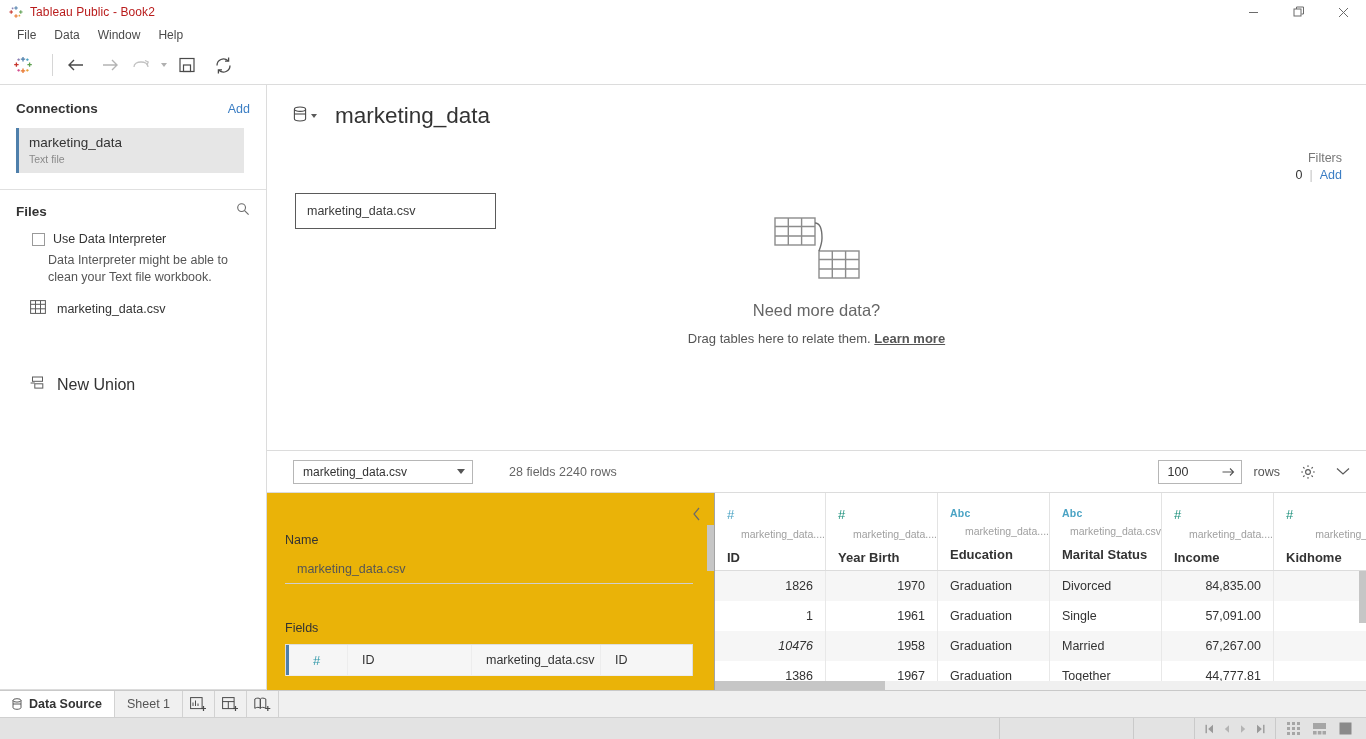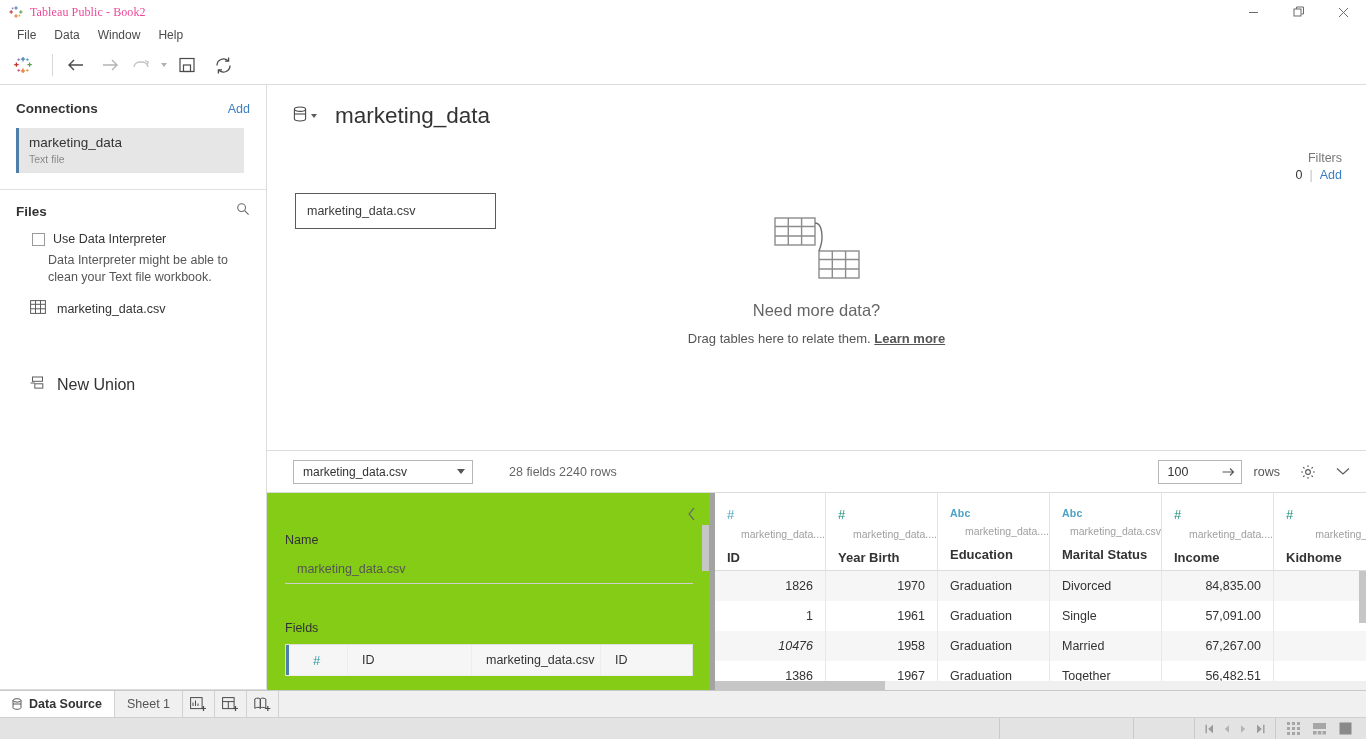--- a/index.html
+++ b/index.html
@@ -11,21 +11,21 @@
     -webkit-font-smoothing: antialiased;
   }
   .app { position: relative; width: 1366px; height: 739px; display: flex; flex-direction: column; }
 
   
   .titlebar {
     height: 24px; flex: 0 0 24px; background: #ffffff;
     display: flex; align-items: center; position: relative;
   }
   .tb-logo { width: 26px; display: flex; align-items: center; justify-content: center; padding-left: 6px; }
-  .tb-title { font-size: 12px; color: #ec4899; padding-left: 4px; letter-spacing: .1px; font-family: Liberation Serif, serif; }
+  .tb-title { font-size: 12px; color: #b91c1c; padding-left: 4px; letter-spacing: .1px; }
   .win-btns { position: absolute; right: 0; top: 0; height: 24px; display: flex; }
   .win-btn { width: 45px; height: 24px; display: flex; align-items: center; justify-content: center; color: #6b6b6b; }
   .win-btn svg { display: block; }
 
   
   .menubar { height: 22px; flex: 0 0 22px; display: flex; align-items: center; padding-left: 8px; background: #fff; }
   .menu-item { font-size: 12px; color: #4b4b4b; padding: 2px 9px; }
 
   
   .toolbar {
@@ -107,21 +107,21 @@
   .fieldinfo { font-size: 12.5px; color: #666; margin-left: 36px; }
   .gridbar-right { position: absolute; right: 10px; display: flex; align-items: center; }
   .rows-input { width: 84px; height: 24px; border: 1px solid #b6b6b6; background: #fff; display: flex; align-items: center; justify-content: space-between; padding: 0 6px 0 9px; }
   .rows-val { font-size: 12.5px; color: #333; }
   .rows-label { font-size: 12.5px; color: #555; margin-left: 12px; }
   .gear { margin-left: 20px; display: flex; align-items: center; }
   .chev { margin-left: 20px; margin-right: 6px; display: flex; align-items: center; }
 
   
   .lower { flex: 1 1 auto; display: flex; min-height: 0; position: relative; }
-  .meta { width: 448px; flex: 0 0 448px; background: #84cc16; position: relative; border-right: 6px solid #a3a3a3; overflow: hidden; }
+  .meta { width: 448px; flex: 0 0 448px; background: #eab308; position: relative; border-right: 1px solid #a3a3a3; overflow: hidden; }
   .collapse-btn { position: absolute; right: 13px; top: 14px; color: #666; }
   .meta-inner { padding: 40px 0 0 18px; }
   .meta-lbl { font-size: 12.5px; color: #333; }
   .meta-input { width: 408px; border-bottom: 1px solid #cfcfcf; padding: 6px 0 6px 12px; margin-top: 6px; }
   .meta-input span { font-size: 12.5px; color: #555; }
   .fields-lbl { font-size: 12.5px; color: #333; margin-top: 37px; }
   .ftable { margin-top: 9px; width: 408px; border: 1px solid #dedede; border-bottom: none; background: #fff; }
   .ftable-head { display: flex; height: 32px; border-bottom: 1px solid #dedede; }
   .fth { font-size: 12.5px; color: #333; font-weight: bold; display: flex; align-items: center; padding-left: 14px; border-right: 1px solid #ededed; }
   .fth:last-child { border-right: none; }
@@ -484,21 +484,21 @@
                 <div class="gcell txt" style="flex: 0 0 112px;">Graduation</div>
                 <div class="gcell txt" style="flex: 0 0 112px;">Married</div>
                 <div class="gcell num" style="flex: 0 0 112px;">67,267.00</div>
                 <div class="gcell num" style="flex: 0 0 100px;"></div>
               </div>
               <div class="grid-row">
                 <div class="gcell num" style="flex: 0 0 111px;">1386</div>
                 <div class="gcell num" style="flex: 0 0 112px;">1967</div>
                 <div class="gcell txt" style="flex: 0 0 112px;">Graduation</div>
                 <div class="gcell txt" style="flex: 0 0 112px;">Together</div>
-                <div class="gcell num" style="flex: 0 0 112px;">56,482.51</div>
+                <div class="gcell num" style="flex: 0 0 112px;">44,777.81</div>
                 <div class="gcell num" style="flex: 0 0 100px;"></div>
               </div>
             </div>
           <div class="grid-vscroll"></div>
           <div class="grid-hscroll-track"></div>
           <div class="grid-hscroll"></div>
         </div>
       </div>
     </div>
   </div>

